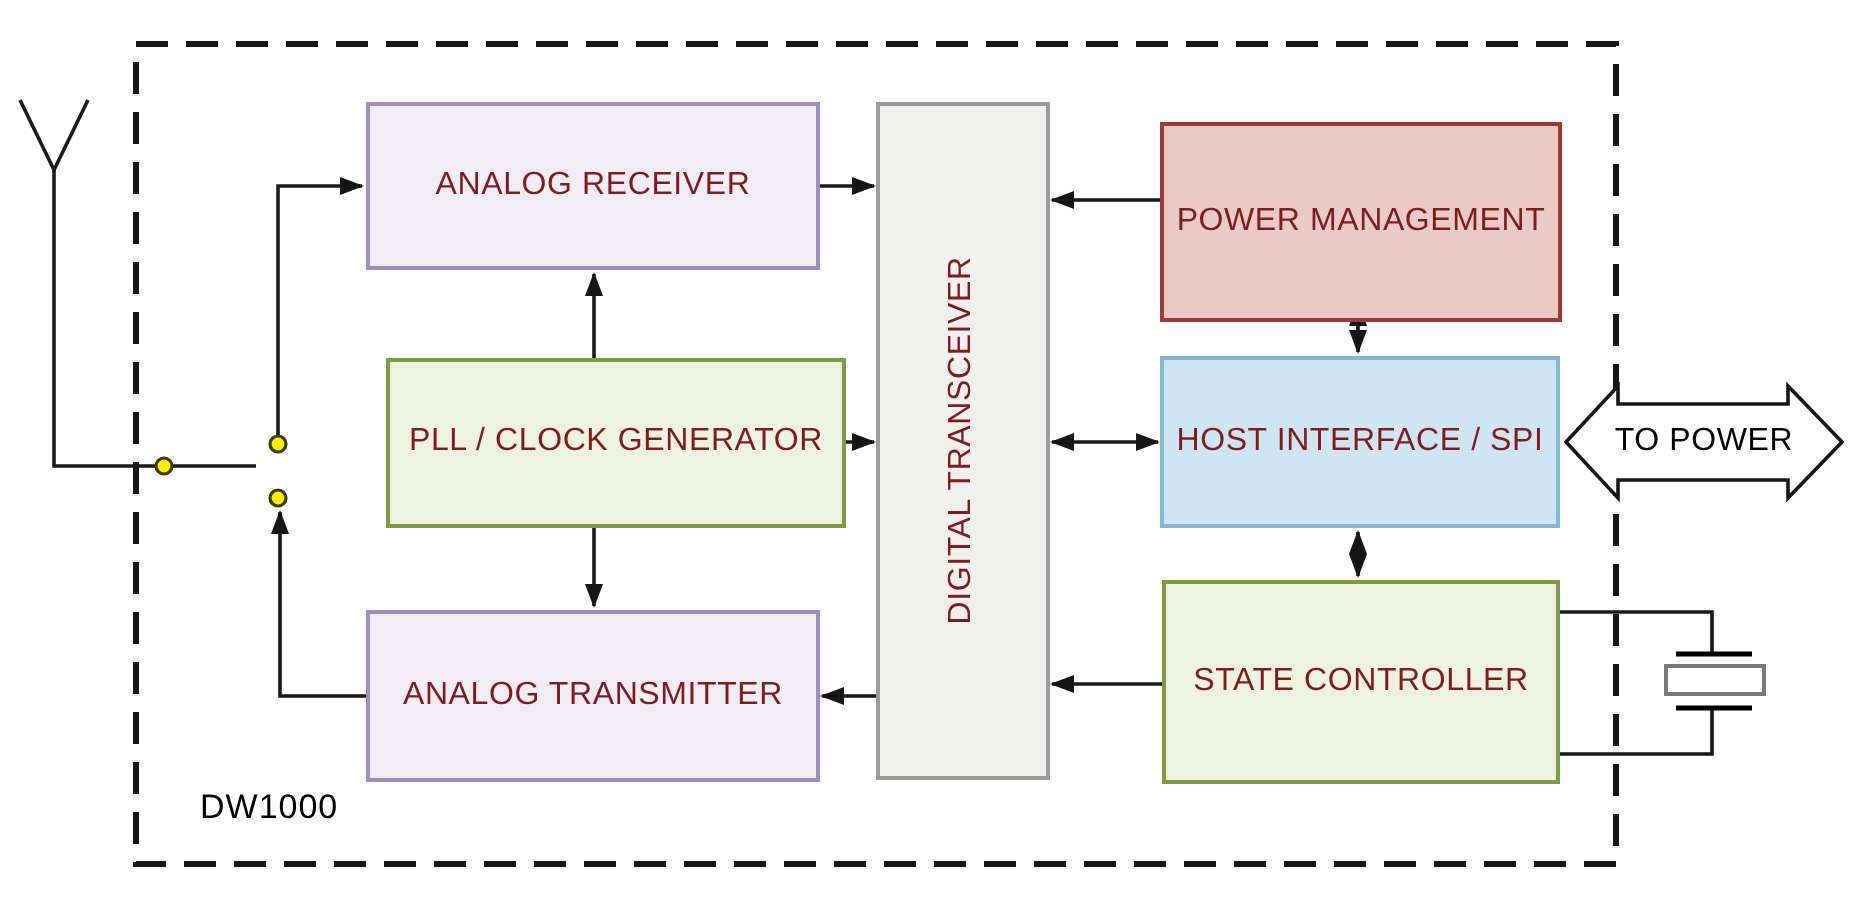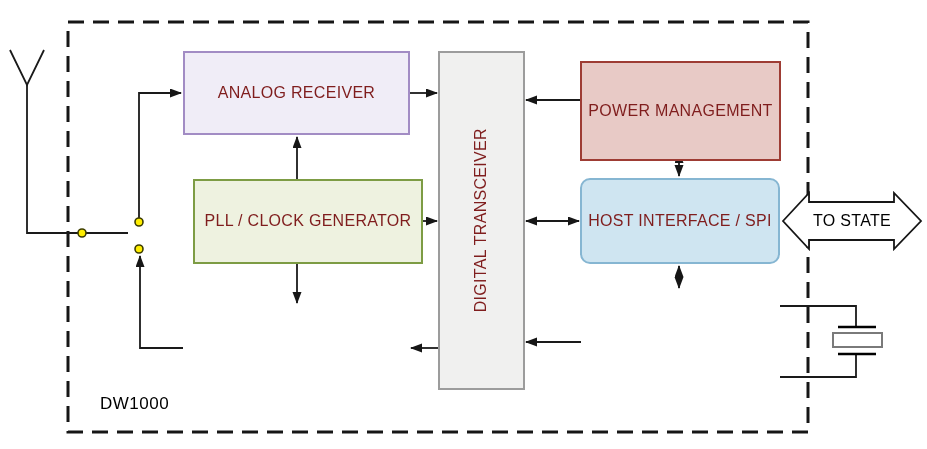--- a/index.html
+++ b/index.html
@@ -29,21 +29,21 @@
   .c-gray  {background:var(--gray-fill);  border-color:var(--gray-border);}
   .c-red   {background:var(--red-fill);   border-color:var(--red-border);}
   .c-blue  {background:var(--blue-fill);  border-color:var(--blue-border);}
 
   #b-analog-receiver    {left:183px;top:51px; width:227px;height:84px;}
   #b-pll-clock-generator{left:193px;top:179px;width:230px;height:85px;}
   #b-analog-transmitter {left:183px;top:305px;width:227px;height:86px;}
   #b-digital-transceiver{left:438px;top:51px; width:87px; height:339px;}
   #b-digital-transceiver span{transform:rotate(-90deg);white-space:nowrap;}
   #b-power-management   {left:580px;top:50px; width:201px;height:100px;margin-top:11px;}
-  #b-host-interface-spi {left:580px;top:178px;width:200px;height:86px;border-radius:10px;}
+  #b-host-interface-spi {left:580px;top:178px;width:200px;height:86px;}
   #b-state-controller   {left:581px;top:290px;width:199px;height:102px;}
 
   .chip-label{
     position:absolute;left:100px;top:394px;
     font-size:17px;color:#000;z-index:2;letter-spacing:0.5px;
   }
   .to-host-label{
     position:absolute;left:806px;top:212px;width:92px;
     text-align:center;font-size:16px;color:#000;z-index:3;
     letter-spacing:0.3px;
@@ -115,31 +115,37 @@
   </svg>
 
   <div class="block c-purple" id="b-analog-receiver">
     <span>ANALOG RECEIVER</span>
   </div>
 
   <div class="block c-green" id="b-pll-clock-generator">
     <span>PLL / CLOCK GENERATOR</span>
   </div>
 
+  <div class="block c-purple" id="b-analog-transmitter">
+    <span>ANALOG TRANSMITTER</span>
+  </div>
 
   <div class="block c-gray" id="b-digital-transceiver">
     <span>DIGITAL TRANSCEIVER</span>
   </div>
 
   <div class="block c-red" id="b-power-management">
     <span>POWER MANAGEMENT</span>
   </div>
 
   <div class="block c-blue" id="b-host-interface-spi">
     <span>HOST INTERFACE / SPI</span>
   </div>
 
+  <div class="block c-green" id="b-state-controller">
+    <span>STATE CONTROLLER</span>
+  </div>
 
   <div class="chip-label">DW1000</div>
 
-  <div class="to-host-label">TO STATE</div>
+  <div class="to-host-label">TO POWER</div>
 
 </div>
 
 </body></html>

